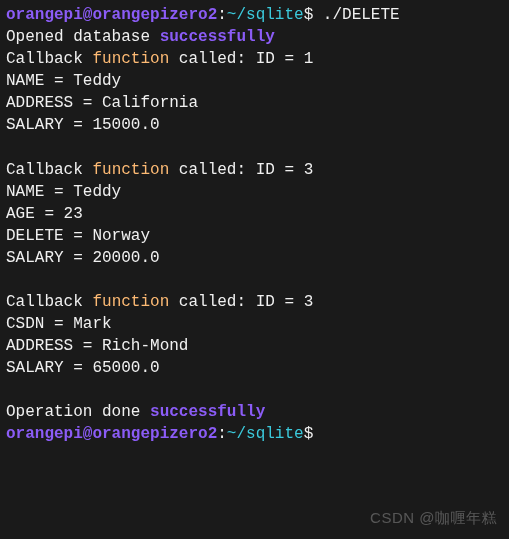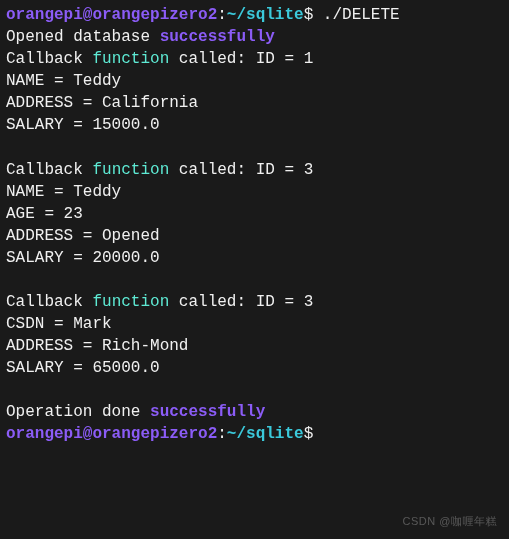--- a/index.html
+++ b/index.html
@@ -20,38 +20,38 @@
       position: relative;
     }
     .terminal-line {
       white-space: pre;
     }
     .green {
       color: #8b5cf6;
       font-weight: bold;
     }
     .cyan {
-      color: #5eead4;
+      color: #fdba74;
     }
     .white {
       color: #f0f0f0;
     }
     .path {
       color: #3bc9db;
-      font-weight: bold;
+      font-weight: normal;
     }
     .dollar {
       color: #f0f0f0;
     }
     .watermark {
       position: absolute;
       bottom: 10px;
       right: 12px;
       color: rgba(200, 200, 200, 0.35);
-      font-size: 11px;
+      font-size: 15px;
       font-family: sans-serif;
       letter-spacing: 0.5px;
     }
   </style>
 </head>
 <body>
 
 <div class="terminal">
 
 <div class="terminal-line"><span class="green">orangepi@orangepizero2</span><span class="white">:</span><span class="path">~/sqlite</span><span class="dollar">$ </span><span class="white">./DELETE</span></div>
@@ -60,21 +60,21 @@
 
 <div class="terminal-line"><span class="white">Callback </span><span class="cyan">function</span><span class="white"> called: ID = 1</span></div>
 <div class="terminal-line white">NAME = Teddy</div>
 <div class="terminal-line white">ADDRESS = California</div>
 <div class="terminal-line white">SALARY = 15000.0</div>
 <div class="terminal-line">&nbsp;</div>
 
 <div class="terminal-line"><span class="white">Callback </span><span class="cyan">function</span><span class="white"> called: ID = 3</span></div>
 <div class="terminal-line white">NAME = Teddy</div>
 <div class="terminal-line white">AGE = 23</div>
-<div class="terminal-line white">ADDRESS = Opened</div>
+<div class="terminal-line white">DELETE = Norway</div>
 <div class="terminal-line white">SALARY = 20000.0</div>
 <div class="terminal-line">&nbsp;</div>
 
 <div class="terminal-line"><span class="white">Callback </span><span class="cyan">function</span><span class="white"> called: ID = 3</span></div>
 <div class="terminal-line white">CSDN = Mark</div>
 <div class="terminal-line white">ADDRESS = Rich-Mond</div>
 <div class="terminal-line white">SALARY = 65000.0</div>
 <div class="terminal-line">&nbsp;</div>
 
 <div class="terminal-line"><span class="white">Operation done </span><span class="green">successfully</span></div>

